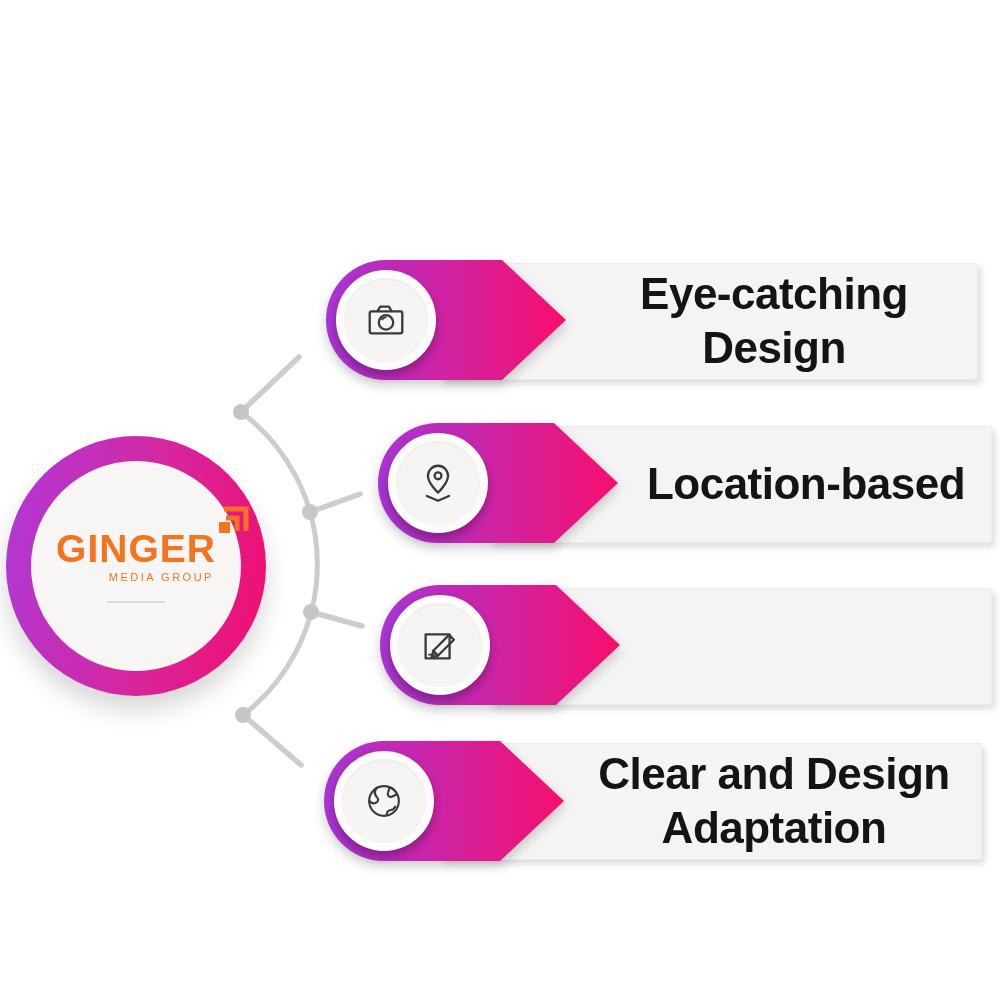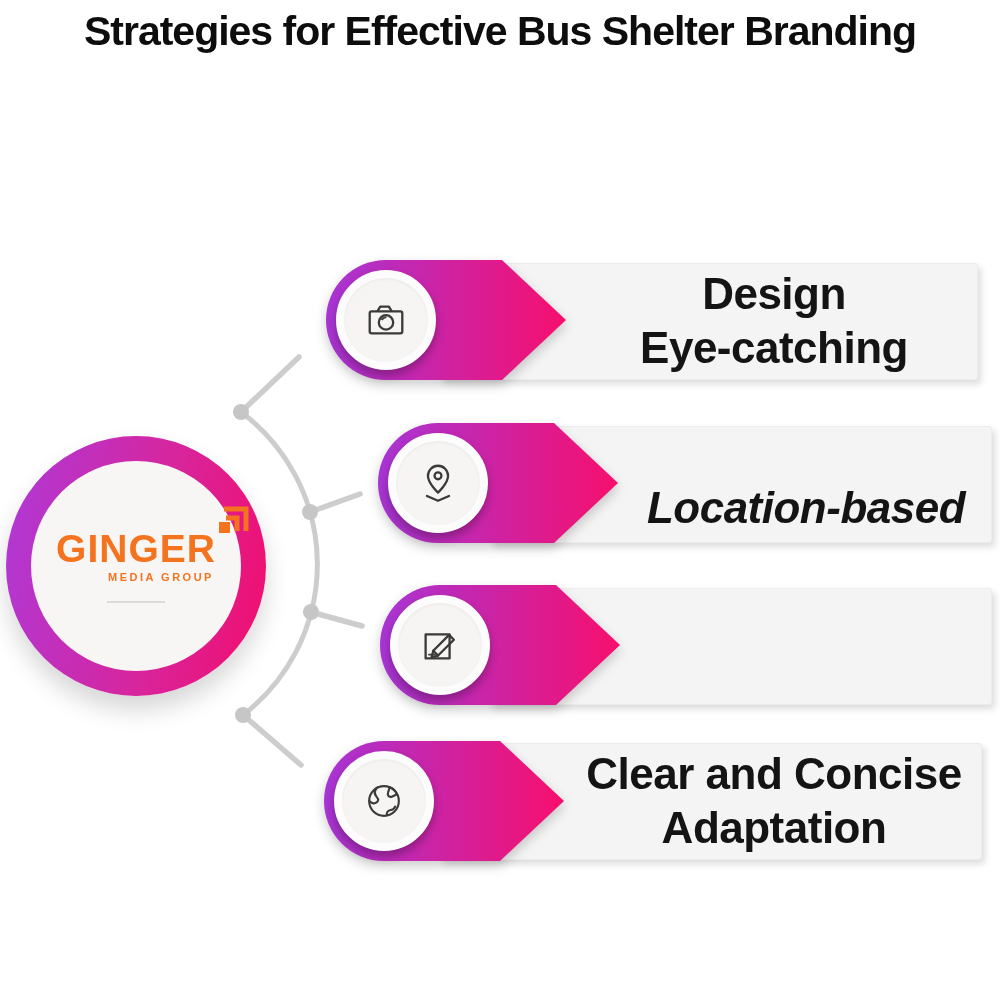--- a/index.html
+++ b/index.html
@@ -15,21 +15,21 @@
 
   
   .badge-outer{position:absolute;left:6px;top:436px;width:260px;height:260px;border-radius:50%;
                background:linear-gradient(100deg,#ad39d8 0%,#d6269f 55%,#f20d6c 100%);
                box-shadow:0 14px 24px rgba(0,0,0,.16);}
   .badge-inner{position:absolute;left:25px;top:25px;width:210px;height:210px;border-radius:50%;
                background:#f7f6f4;display:flex;flex-direction:column;align-items:center;justify-content:center;}
   .logo-block{position:relative;margin-top:0;}
   .ginger{font-size:39px;font-weight:bold;color:#f4731f;letter-spacing:1px;line-height:1;}
   .logo-icon{position:absolute;right:-34px;top:-24px;}
-  .media-group{font-size:11px;font-weight:bold;color:#f4731f;letter-spacing:2.5px;text-align:right;margin-top:3px;padding-right:2px;}
+  .media-group{font-size:11px;font-weight:normal;color:#f4731f;letter-spacing:2.5px;text-align:right;margin-top:3px;padding-right:2px;}
   .logo-divider{width:58px;height:2px;background:#dcdcdc;margin-top:18px;}
 
   
   .row{position:absolute;left:0;top:0;width:1000px;height:1000px;pointer-events:none;}
   .panel{position:absolute;background:#f4f4f4;border:1px solid #ececec;border-radius:3px;
          box-shadow:3px 4px 7px rgba(0,0,0,.14);}
   .arrow{position:absolute;filter:drop-shadow(0 5px 6px rgba(0,0,0,.20));}
   .btn-circle{position:absolute;width:84px;height:84px;border-radius:50%;background:#f6f5f3;
               border:8px solid #fcfcfc;display:flex;align-items:center;justify-content:center;
               box-shadow:0 6px 10px rgba(0,0,0,.28), inset 0 1px 3px rgba(0,0,0,.06);}
@@ -37,41 +37,40 @@
          font-size:44px;font-weight:bold;letter-spacing:-0.5px;line-height:1.22;color:#141414;text-align:center;}
 
   .row1 .panel {left:440px;top:263px;width:536px;height:115px;}
   .row1 .arrow {left:326px;top:260px;}
   .row1 .btn-circle{left:336px;top:270px;}
   .row1 .label {left:575px;top:263px;width:398px;height:115px;}
 
   .row2 .panel {left:490px;top:426px;width:500px;height:115px;}
   .row2 .arrow {left:378px;top:423px;}
   .row2 .btn-circle{left:388px;top:433px;}
-  .row2 .label {left:630px;top:450px;width:352px;height:115px;font-style:italic;}
+  .row2 .label {left:630px;top:426px;width:352px;height:115px;}
 
   .row3 .panel {left:490px;top:588px;width:500px;height:115px;}
   .row3 .arrow {left:380px;top:585px;}
   .row3 .btn-circle{left:390px;top:595px;}
   .row3 .label {left:632px;top:588px;width:352px;height:115px;}
 
   .row4 .panel {left:440px;top:743px;width:540px;height:115px;}
   .row4 .arrow {left:324px;top:741px;}
   .row4 .btn-circle{left:334px;top:751px;}
   .row4 .label {left:573px;top:743px;width:402px;height:115px;}
 
   .icon-svg{display:block;}
 </style>
 </head>
 <body>
 
 <div id="canvas">
 
   <div class="title">
-    <div>Strategies for Effective Bus Shelter Branding</div>
   </div>
 
   <svg id="connectors" width="1000" height="1000" viewBox="0 0 1000 1000">
     <path d="M241,412 A190,190 0 0 1 243,715" fill="none" stroke="#cdcdcd" stroke-width="5"></path>
     <path d="M241,412 L299,357" stroke="#cdcdcd" stroke-width="5.5" stroke-linecap="round"></path>
     <path d="M310,512 L360,494" stroke="#cdcdcd" stroke-width="5.5" stroke-linecap="round"></path>
     <path d="M311,612 L362,626" stroke="#cdcdcd" stroke-width="5.5" stroke-linecap="round"></path>
     <path d="M243,715 L301,765" stroke="#cdcdcd" stroke-width="5.5" stroke-linecap="round"></path>
     <circle cx="241" cy="412" r="8" fill="#c6c6c6"></circle>
     <circle cx="310" cy="512" r="8" fill="#c6c6c6"></circle>
@@ -111,22 +110,22 @@
       <span>
         <svg class="icon-svg" width="46" height="46" viewBox="0 0 48 48" fill="none" stroke="#3a3a3a" stroke-width="2.4" stroke-linejoin="round">
           <rect x="7" y="15" width="34" height="23" rx="2"></rect>
           <path d="M15 15 l3-5 h9 l3 5"></path>
           <circle cx="24" cy="26.5" r="7.5"></circle>
           <path d="M19.5 24 a6 6 0 0 1 5-3" stroke-width="1.8"></path>
         </svg>
       </span>
     </div>
     <div class="label">
+      <span>Eye-catching</span>
       <span>Design</span>
-      <span>Eye-catching</span>
     </div>
   </div>
 
   <div class="row row2">
     <div class="panel"></div>
     <svg class="arrow" width="240" height="120" viewBox="0 0 240 120">
       <defs>
           <linearGradient id="ag2" x1="0" y1="0" x2="1" y2="0">
         <stop offset="0" stop-color="#a735d5"></stop>
             <stop offset="1" stop-color="#f70f6d"></stop>
@@ -186,18 +185,18 @@
       <span>
         <svg class="icon-svg" width="46" height="46" viewBox="0 0 48 48" fill="none" stroke="#3a3a3a" stroke-width="2.2" stroke-linejoin="round" stroke-linecap="round">
           <circle cx="24" cy="24" r="15.5"></circle>
           <path d="M17 9.8 c-3.5 3.8 -3 7.6 -0.4 10.2 c2.3 2.2 1.4 5.2 -1.6 6.2 c-2.4 0.8 -4.6 -0.4 -6.3 -2.2"></path>
           <path d="M30 9.5 c3.4 1.4 6.2 4 7.6 7.4 l-5.4 2.6 c-2.8 1 -5 -1.4 -4 -4.2 Z"></path>
           <path d="M27 38.8 c-0.6 -3 1.2 -5 4 -5.4 c2.2 -0.3 3.8 -1.6 4.6 -3.6"></path>
         </svg>
       </span>
     </div>
     <div class="label">
-      <span>Clear and Concise</span>
+      <span>Clear and Design</span>
       <span>Adaptation</span>
     </div>
   </div>
 
 </div>
 
 </body></html>

